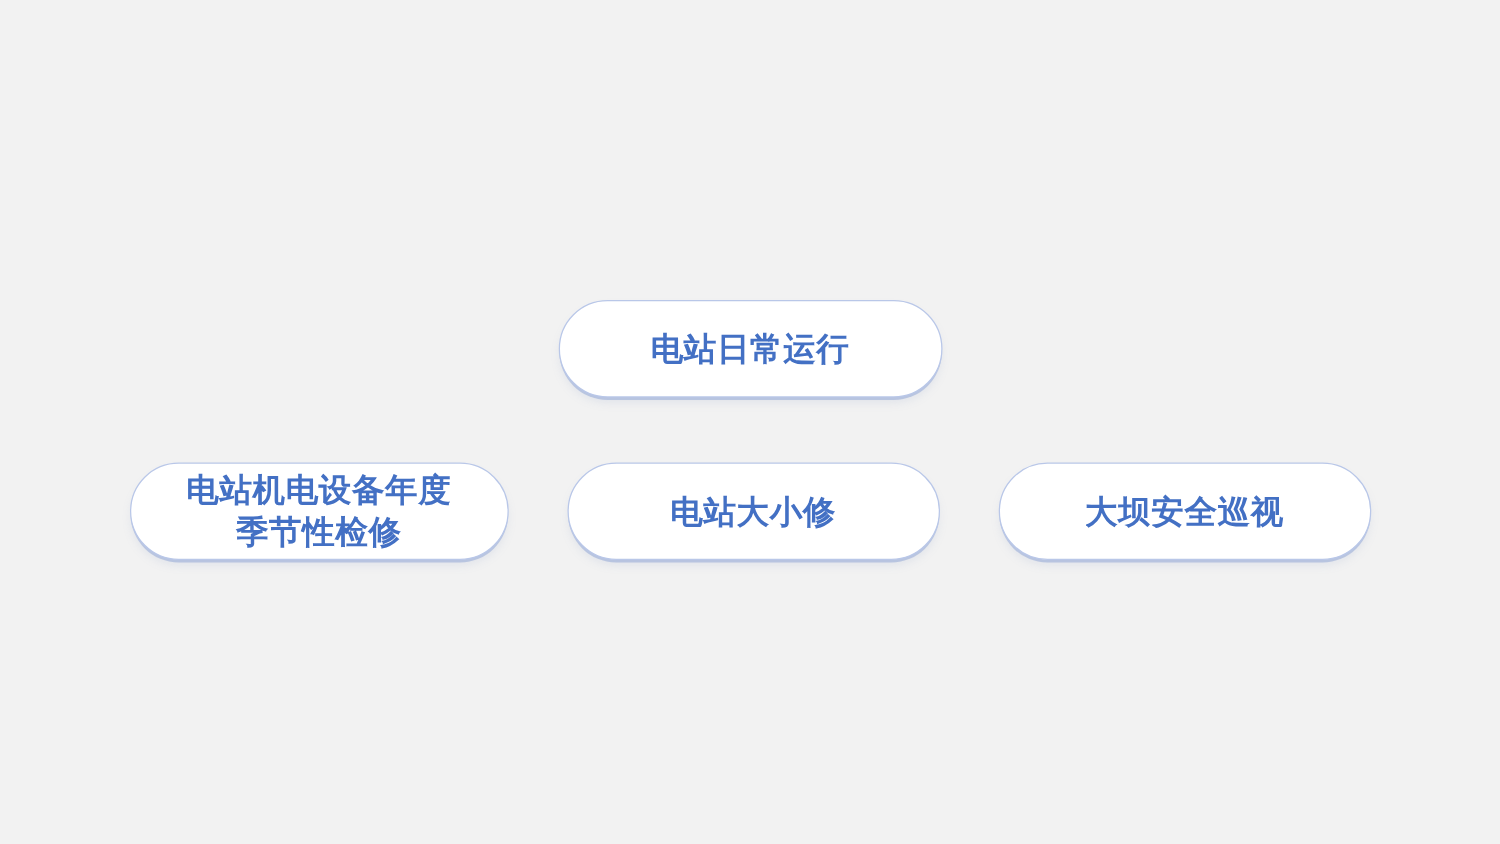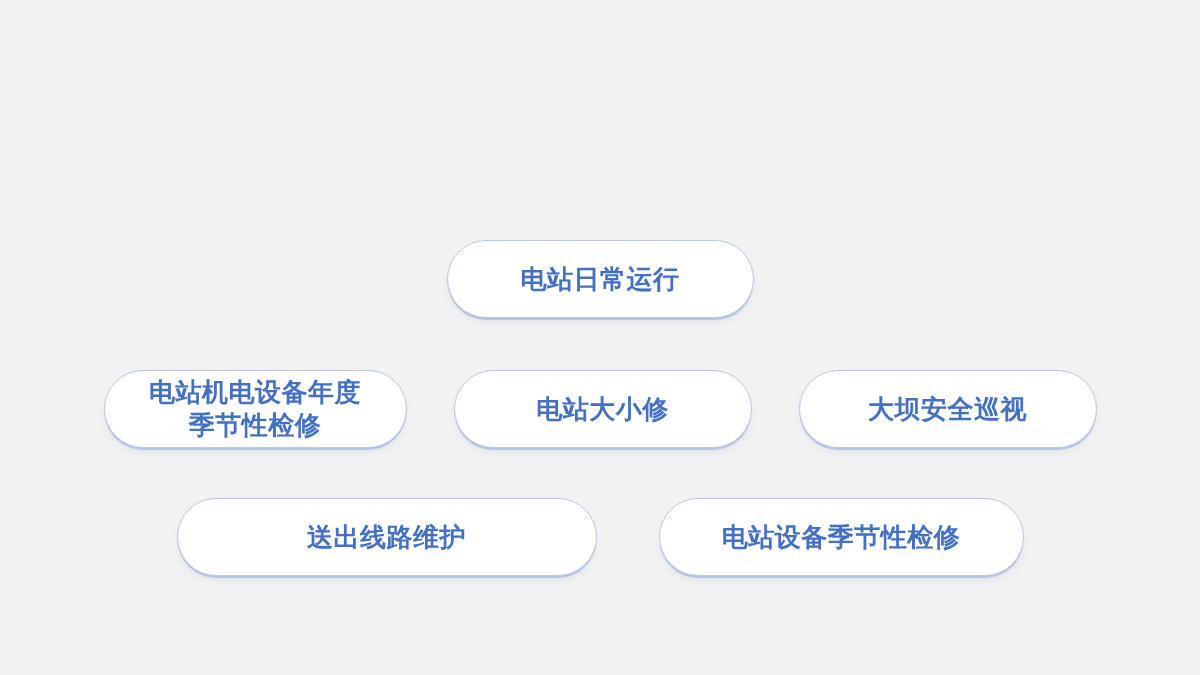--- a/index.html
+++ b/index.html
@@ -110,22 +110,14 @@
 季节性检修</span>
     </div>
     <div class="pill" id="pill-3">
       <span class="pill-label">电站大小修</span>
     </div>
     <div class="pill" id="pill-4">
       <span class="pill-label">大坝安全巡视</span>
     </div>
   </div>
 
-  <div class="pill-row" id="pill-row-3">
-    <div class="pill" id="pill-5">
-      <span class="pill-label">送出线路维护</span>
-    </div>
-    <div class="pill" id="pill-6">
-      <span class="pill-label">电站设备季节性检修</span>
-    </div>
-  </div>
 
 </div>
 
 </body></html>

